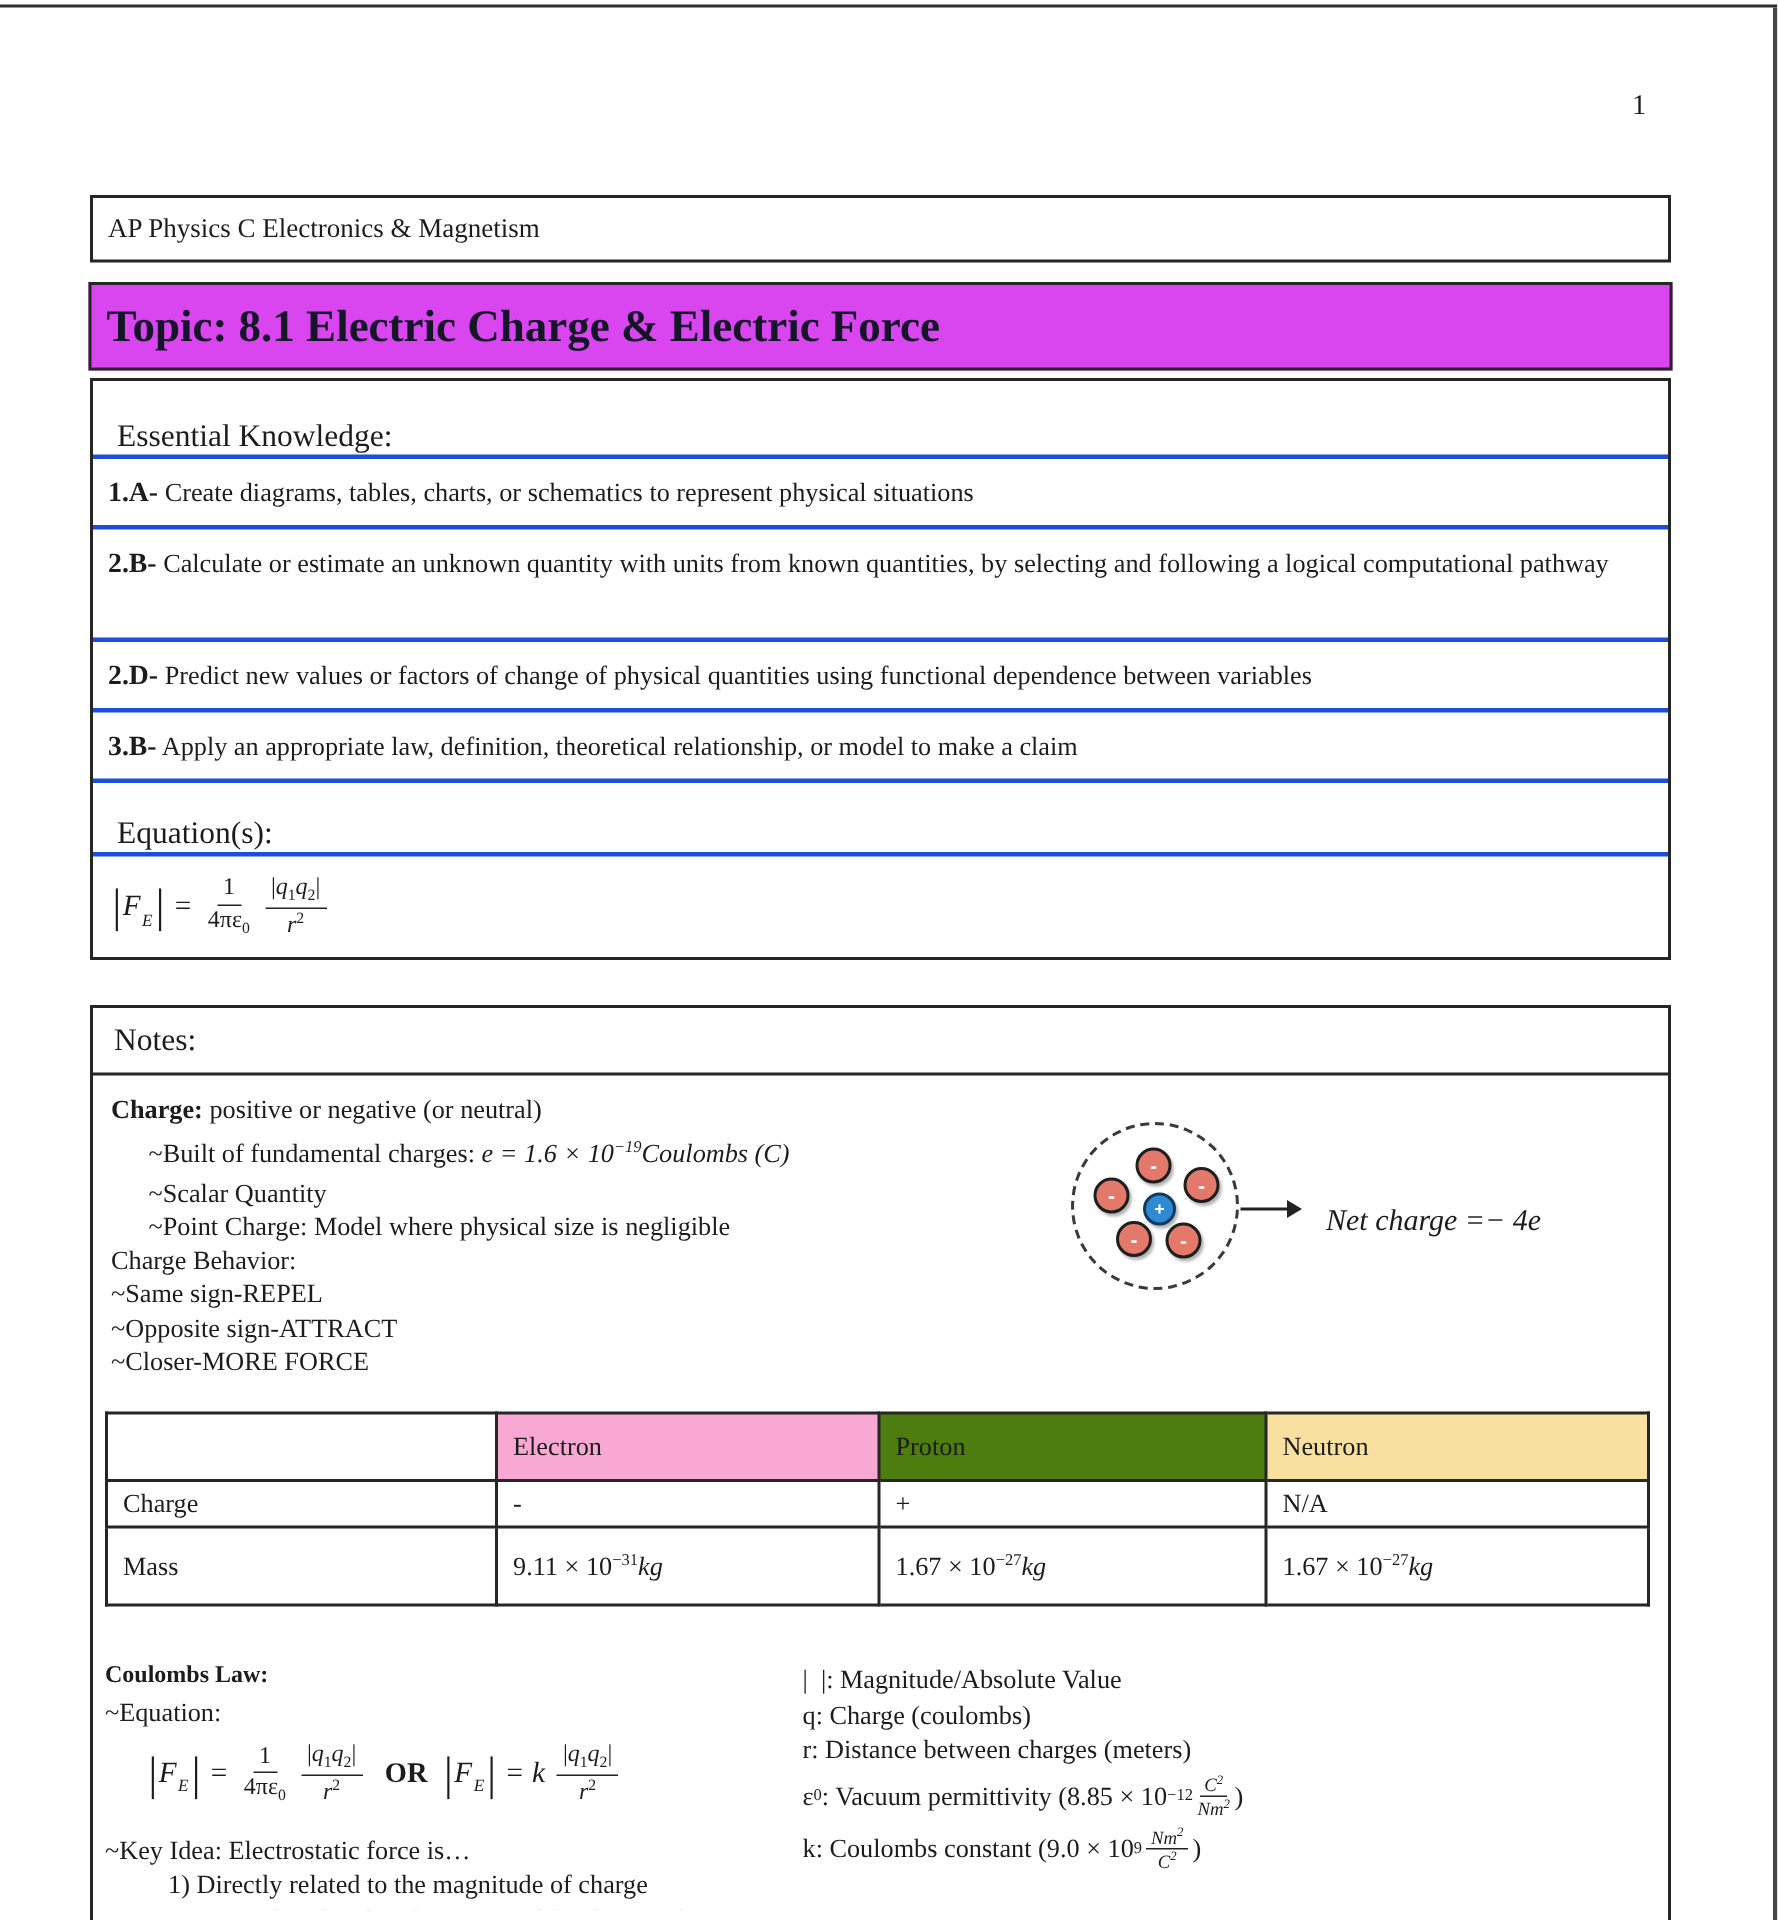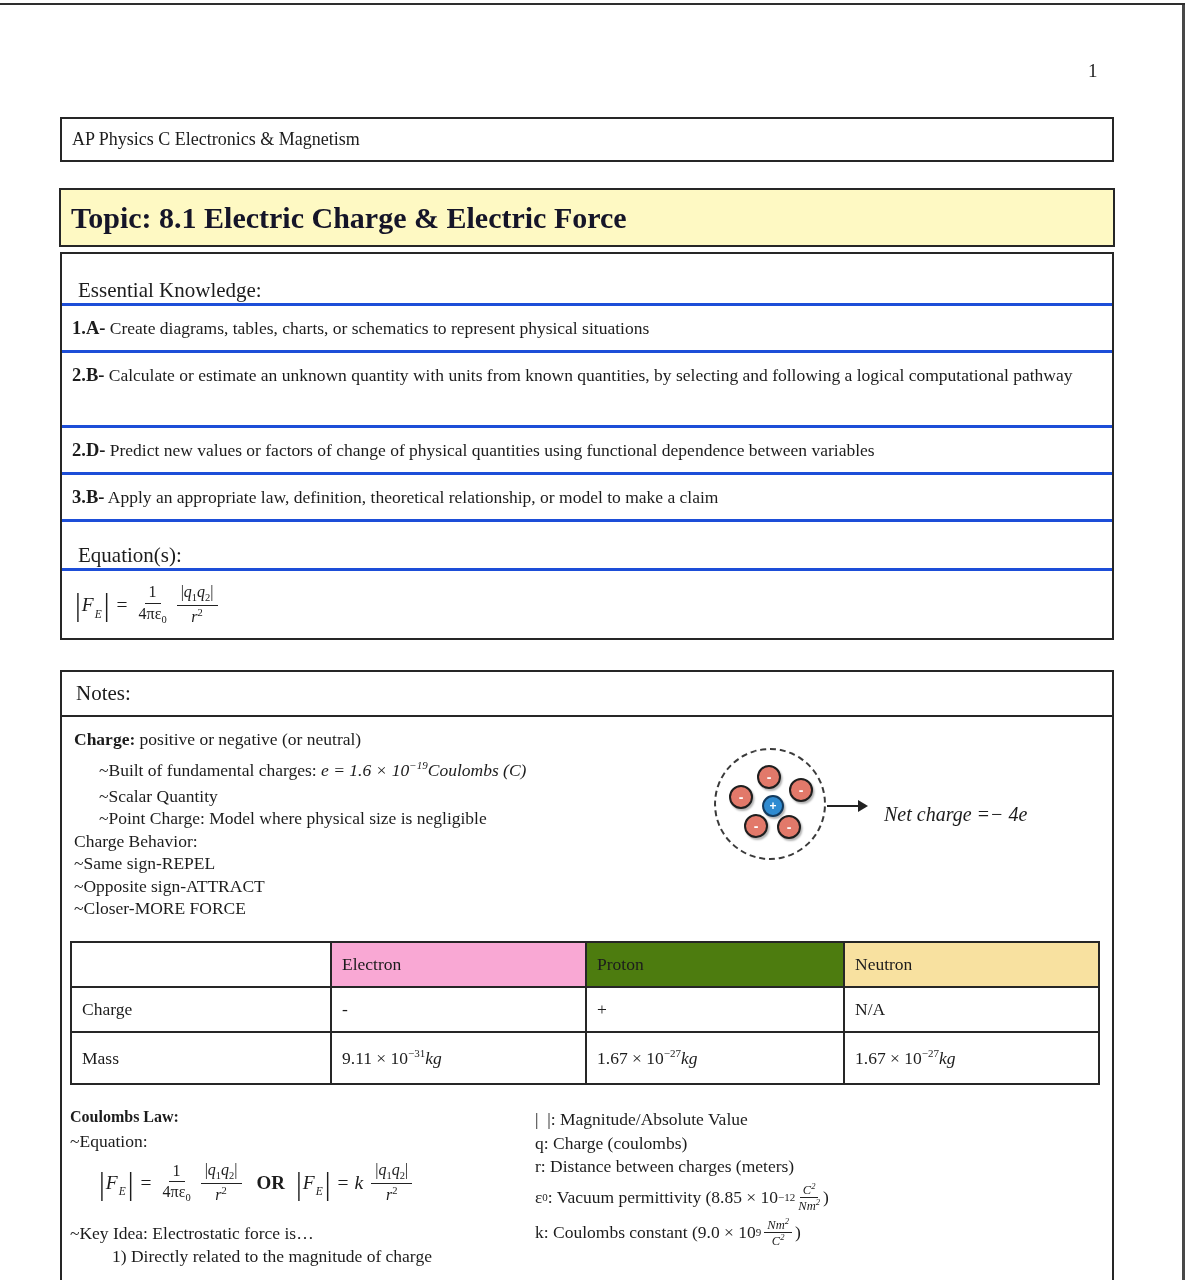--- a/index.html
+++ b/index.html
@@ -6,21 +6,21 @@
   html,body { background:#ffffff; }
   body { width:1185px; height:1280px; overflow:hidden;
          font-family:"Liberation Serif","DejaVu Serif",serif; color:#1c1c1c; }
   .page { position:relative; width:1185px; height:1280px; background:#fff; overflow:hidden; }
 
   .topline { position:absolute; top:3px; left:0; width:1185px; height:2px; background:#2e2e2e; }
   .rightedge { position:absolute; top:5px; right:0; width:3px; height:1275px; background:#484848; }
   .pagenum { position:absolute; left:1088px; top:60px; font-size:19px; }
 
   .bx { position:absolute; border:2px solid #262626; background:#fff; }
-  .course { left:60px; top:117px; width:1054px; height:45px; display:flex; align-items:center;
+  .course { left:60px; top:130px; width:1054px; height:45px; display:flex; align-items:center;
             padding-left:10px; font-size:18px; }
   .topicbar { left:59px; top:188px; width:1056px; height:59px; display:flex; align-items:center;
               padding-left:10px; font-size:30px; font-weight:bold; color:#151528; }
 
   .ek { left:60px; top:252px; width:1054px; }
   .ekrow { border-top:3px solid #1d4ed8; padding:0 14px 0 10px; display:block; }
   .ekrow:first-child { border-top:none; }
   .r-head { height:49px; font-size:21px; display:flex; align-items:flex-end;padding-left:16px; }
   .r-item { min-height:47px; font-size:17.5px; line-height:23px; padding-top:11px; padding-bottom:9px; }
   .r-item.tall { min-height:75px; }
@@ -59,21 +59,21 @@
          box-shadow:1.5px 2px 2px rgba(0,0,0,0.3); font-family:"Liberation Sans",sans-serif; }
   .chg.plus { width:22px; height:22px; border-color:#123a5e; font-size:12px; }
   .arrowline { position:absolute; left:827px; top:805px; width:34px; height:2px; background:#222; }
   .arrowhead { position:absolute; left:858px; top:800px; width:0; height:0;
                border-left:10px solid #222; border-top:6px solid transparent; border-bottom:6px solid transparent; }
   .netcharge { position:absolute; left:884px; top:803px; font-style:italic; font-size:20px; }
 
   table.ptable { position:absolute; left:70px; top:941px; border-collapse:collapse; font-size:17.5px; }
   .ptable td { border:2px solid #262626; padding-left:10px; vertical-align:middle; }
   .ptable .hrow td { height:45px; }
-  .ptable .crow td { height:45px; }
+  .ptable .crow td { height:31px; }
   .ptable .mrow td { height:52px; }
   .ptable sup { font-size:11px; }
   .ptable .unit { font-style:italic;margin-top:36px; }
 
   .claw { position:absolute; left:70px; top:1105px; width:460px; font-size:17.5px; line-height:23px; }
   .claw-head { font-weight:bold; font-size:16px; margin-bottom:2px; }
   .claw-eq { margin:8px 0 0 28px; }
   .keyidea { margin-top:17px; }
   .point1 { margin-left:42px; }
   .point2clip { margin-left:42px; height:5px; overflow:hidden; opacity:0.5; }
@@ -93,21 +93,21 @@
 
 <div class="page">
   <div class="topline"></div>
   <div class="rightedge"></div>
   <div class="pagenum">1</div>
 
   <div class="bx course">
     <span>AP Physics C Electronics &amp; Magnetism</span>
   </div>
 
-  <div class="bx topicbar" style="background: #fef9c3;">
+  <div class="bx topicbar" style="background: #d946ef;">
     <span>Topic: 8.1 Electric Charge &amp; Electric Force</span>
   </div>
 
   <div class="bx ek">
     <div class="ekrow r-head">
       <span>Essential Knowledge:</span>
     </div>
     <div class="ekrow r-item">
       <span class="code">1.A-</span><span> Create diagrams, tables, charts, or schematics to represent physical situations</span>
     </div>

